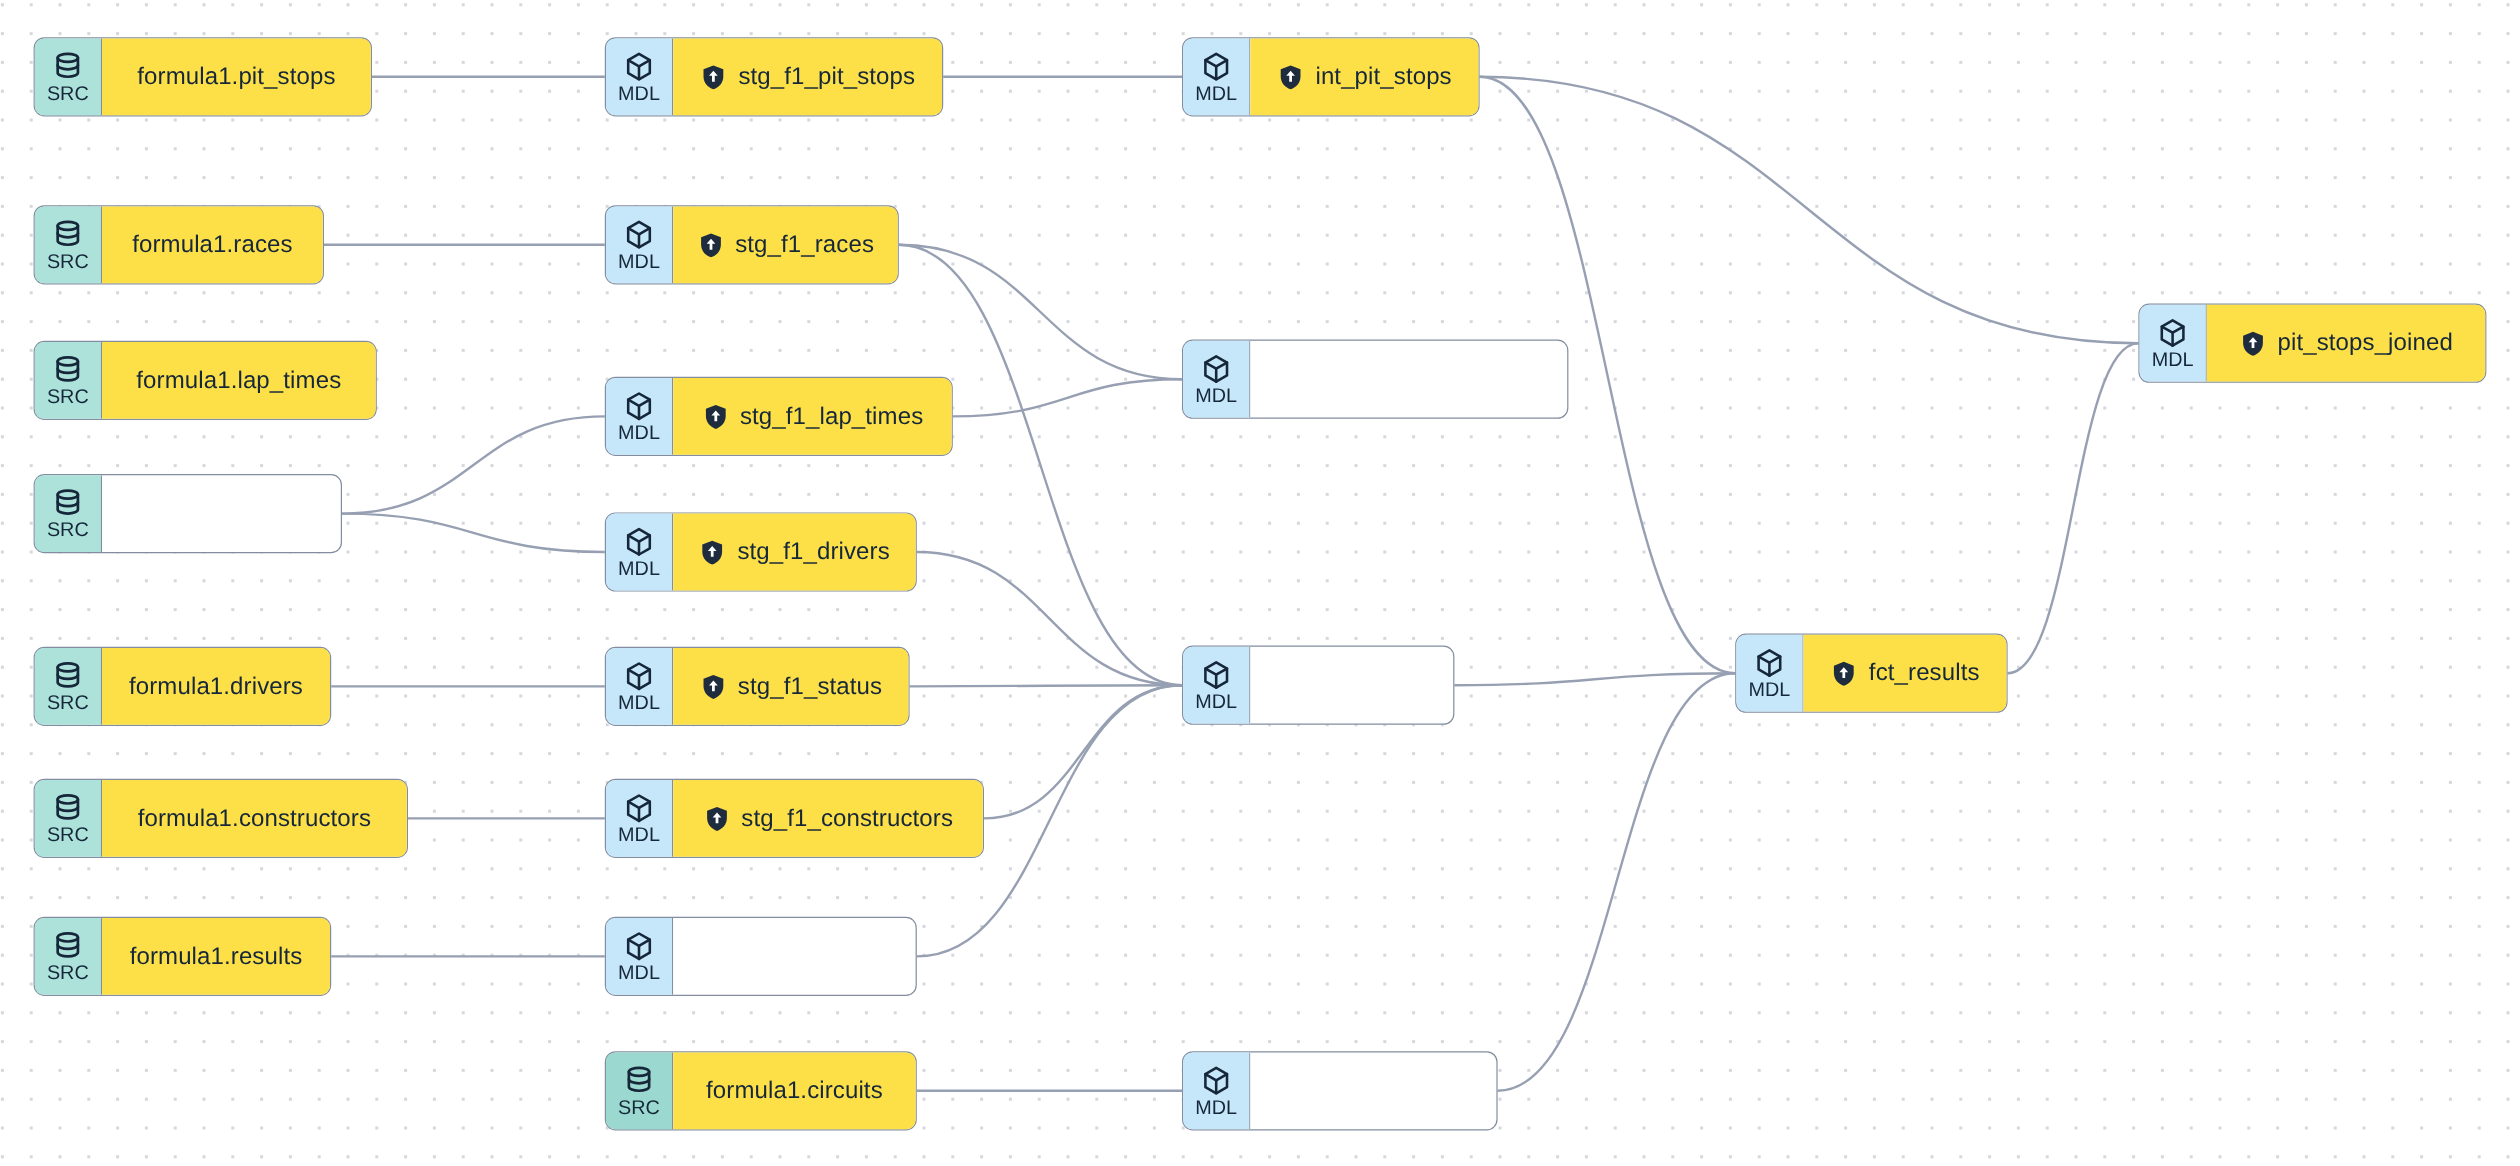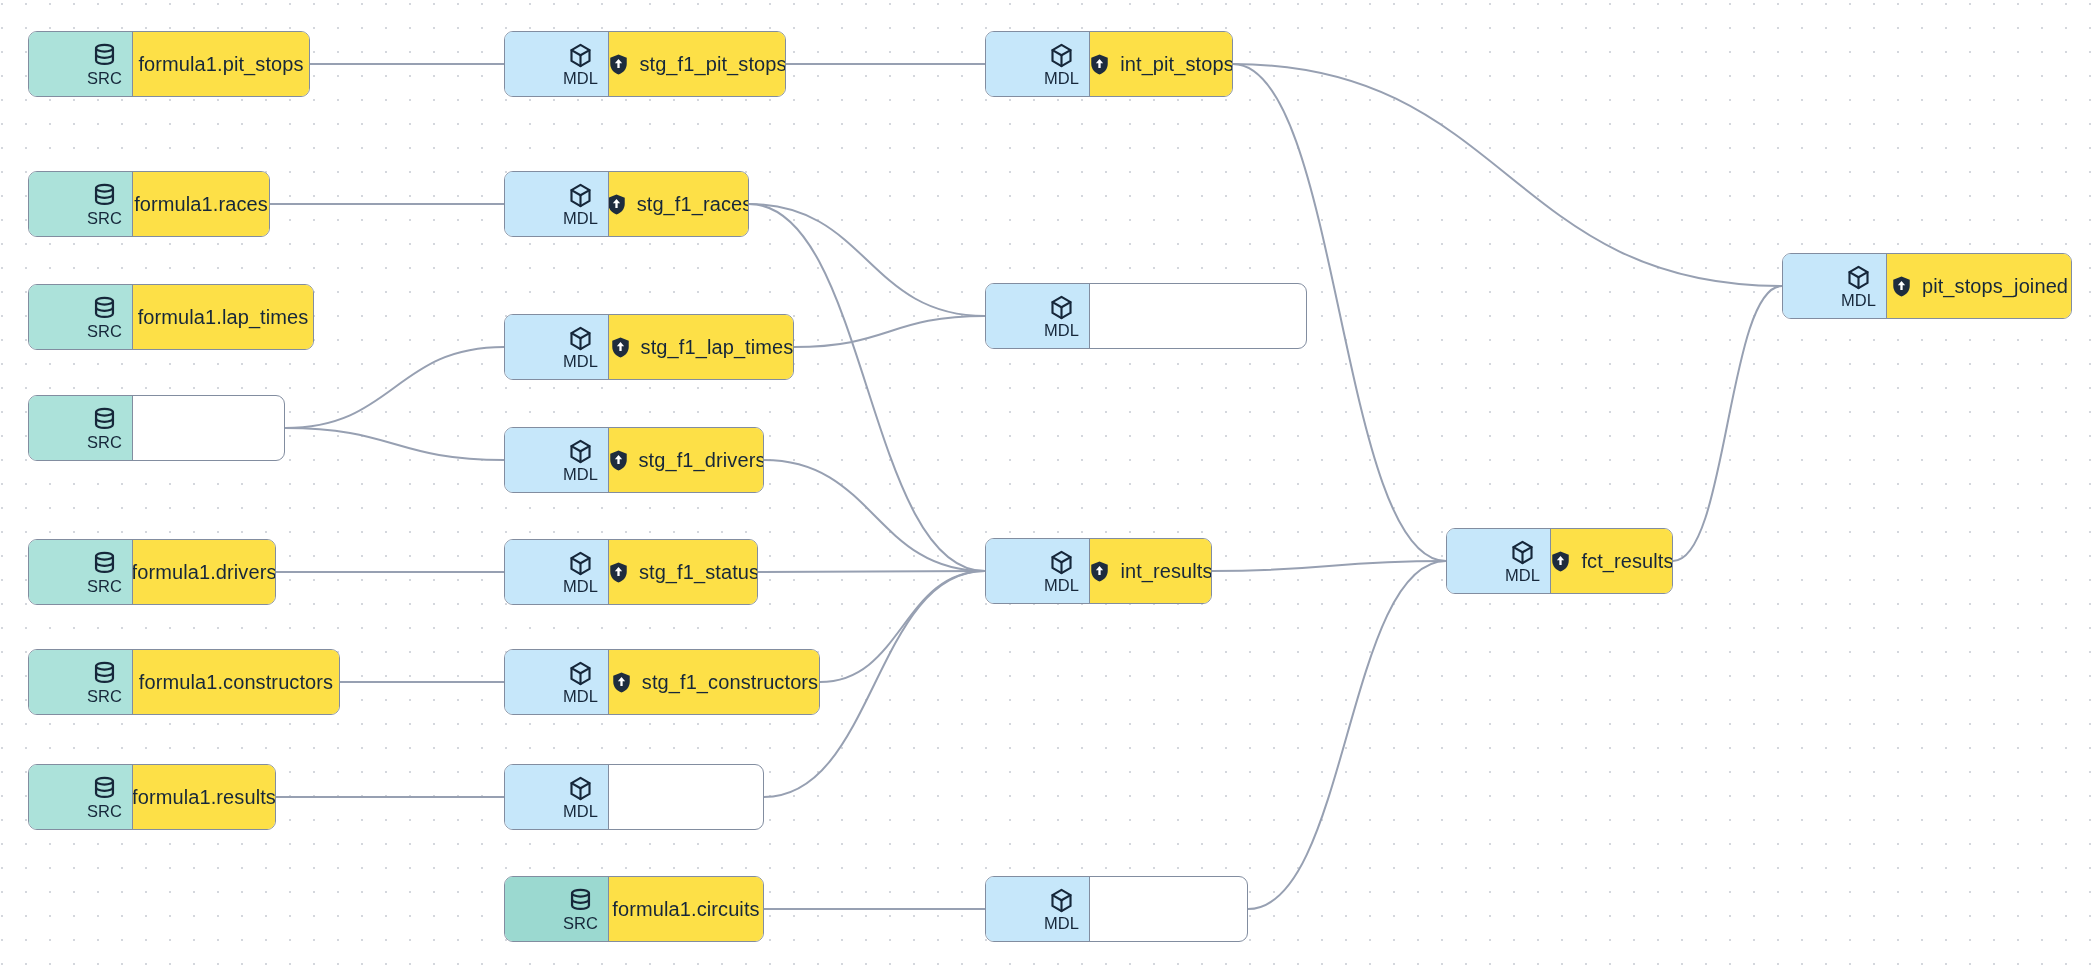--- a/index.html
+++ b/index.html
@@ -40,21 +40,20 @@
   .badge {
     width: 55px;
     flex: 0 0 55px;
     display: flex;
     flex-direction: column;
     align-items: center;
     justify-content: center;
     gap: 0px;
     border-right: 1.6px solid var(--border, #828da0);
     border-radius: 7.5px 0 0 7.5px;
-    padding-left: 48px;
   }
   .node.source .badge { background: var(--src, #ace2da); }
   .node.model  .badge { background: var(--mdl, #c6e7fa); }
   .node.source .badge.highlight { background: var(--srchl, #9bd9d0); }
   .badge-label {
     font-size: 16.5px;
     line-height: 1;
     font-weight: 500;
     color: var(--text, #16273a);
     margin-top: 1px;
@@ -325,29 +324,20 @@
     <div class="badge">
       <span class="type-icon">
           <svg viewBox="0 0 24 24" width="27" height="27" fill="none" stroke="#16273a" stroke-width="1.9" stroke-linecap="round" stroke-linejoin="round">
             <path d="M12 2.6 20 7.2v9.6l-8 4.6-8-4.6V7.2z"></path>
             <path d="M4 7.2l8 4.6 8-4.6"></path>
             <path d="M12 11.8v9.6"></path>
           </svg>
         </span>
       <span class="badge-label">MDL</span>
     </div>
-    <div class="body">
-      <span class="shield">
-          <svg viewBox="0 0 24 24" width="23" height="23">
-            <path fill="#1e2c3e" d="M12 1.6 20.6 4.9v6.3c0 5.4-3.5 9.4-8.6 11.2-5.1-1.8-8.6-5.8-8.6-11.2V4.9z"></path>
-            <path fill="#ffffff" d="M12 6.3l3.8 4.3h-2.6v5.1h-2.4v-5.1H8.2z"></path>
-          </svg>
-        </span>
-      <span class="label">int_results</span>
-    </div>
   </div>
     <div class="node model" style="left: 1446px; top: 528px; width: 227px; height: 66px;">
     <div class="badge">
       <span class="type-icon">
           <svg viewBox="0 0 24 24" width="27" height="27" fill="none" stroke="#16273a" stroke-width="1.9" stroke-linecap="round" stroke-linejoin="round">
             <path d="M12 2.6 20 7.2v9.6l-8 4.6-8-4.6V7.2z"></path>
             <path d="M4 7.2l8 4.6 8-4.6"></path>
             <path d="M12 11.8v9.6"></path>
           </svg>
         </span>

